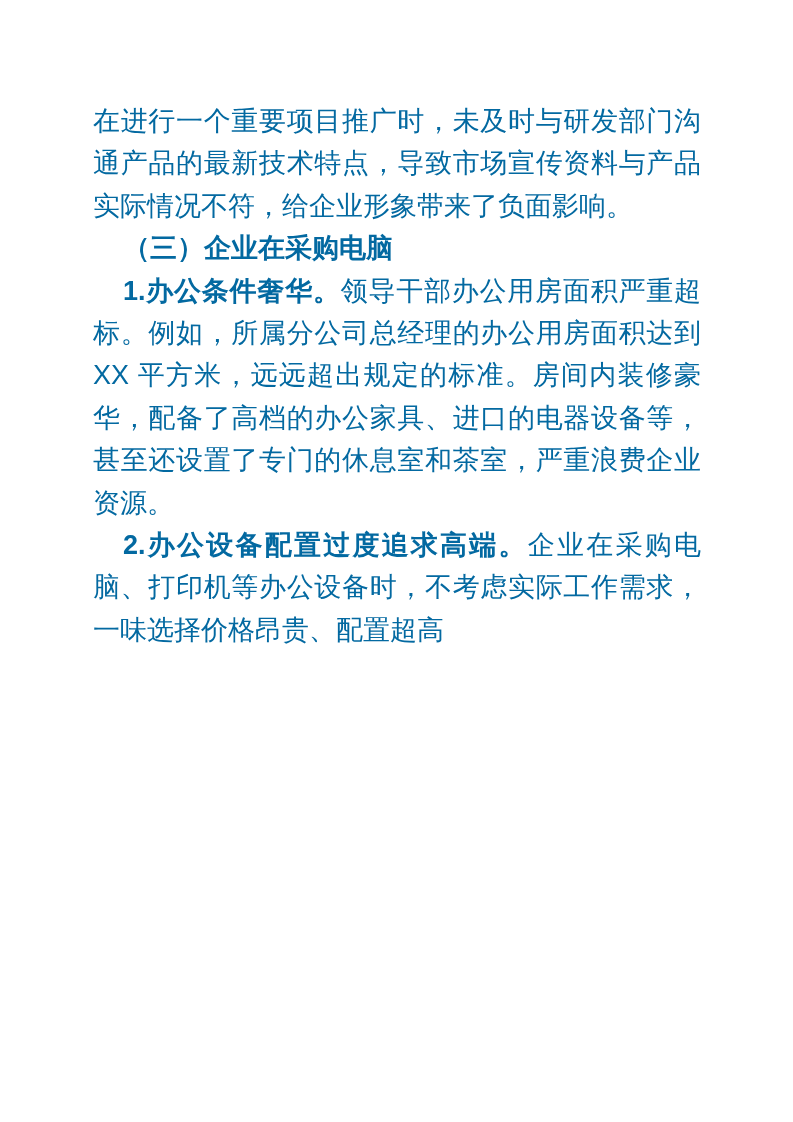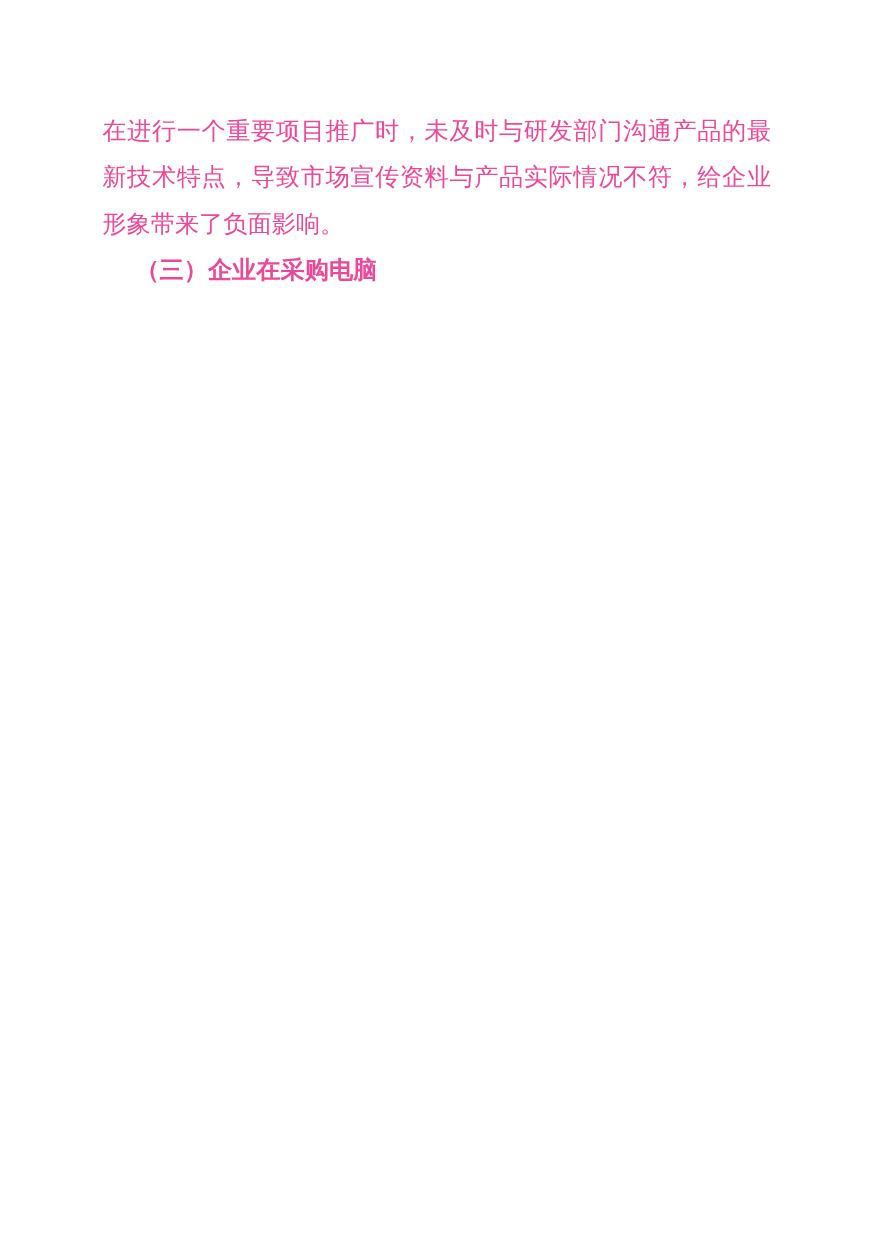--- a/index.html
+++ b/index.html
@@ -12,24 +12,24 @@
     width: 793px;
     height: 1122px;
     background: #ffffff;
     overflow: hidden;
   }
   .doc-body {
     position: absolute;
     left: 93px;
     top: 100px;
     width: 608px;
-    font-family: Liberation Mono, monospace;
-    font-size: 22px;
+    font-family: Liberation Sans, sans-serif;
+    font-size: 27px;
     line-height: 42.4px;
-    color: #ec4899;
+    color: #0369a1;
     text-align: justify;
     text-justify: inter-ideograph;
   }
   .para {
     margin: 0;
     padding: 0;
   }
   .para.indent {
     text-indent: 30px;
   }
@@ -37,14 +37,16 @@
     font-weight: bold;
   }
 </style>
 </head>
 <body>
 
 <div class="page">
   <div class="doc-body">
       <p class="para"><span class="seg">在进行一个重要项目推广时，未及时与研发部门沟通产品的最新技术特点，导致市场宣传资料与产品实际情况不符，给企业形象带来了负面影响。</span></p>
       <p class="para indent"><span class="seg bold">（三）企业在采购电脑</span></p>
+      <p class="para indent"><span class="seg bold">1.办公条件奢华。</span><span class="seg">领导干部办公用房面积严重超标。例如，所属分公司总经理的办公用房面积达到 XX 平方米，远远超出规定的标准。房间内装修豪华，配备了高档的办公家具、进口的电器设备等，甚至还设置了专门的休息室和茶室，严重浪费企业资源。</span></p>
+      <p class="para indent"><span class="seg bold">2.办公设备配置过度追求高端。</span><span class="seg">企业在采购电脑、打印机等办公设备时，不考虑实际工作需求，一味选择价格昂贵、配置超高</span></p>
     </div>
 </div>
 
 </body></html>

